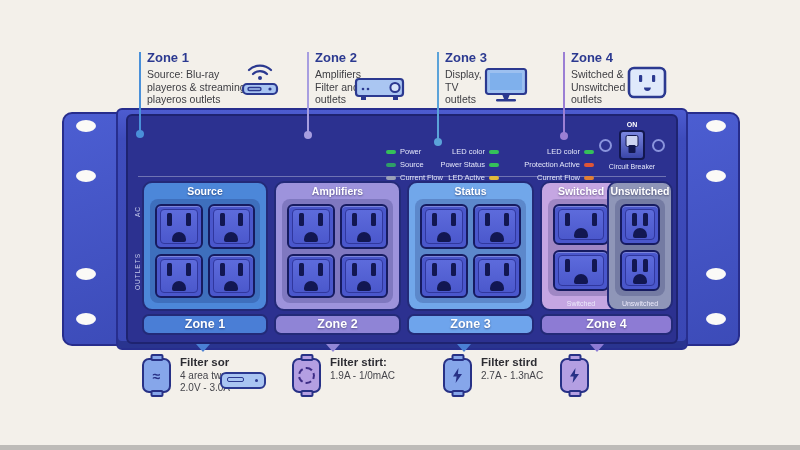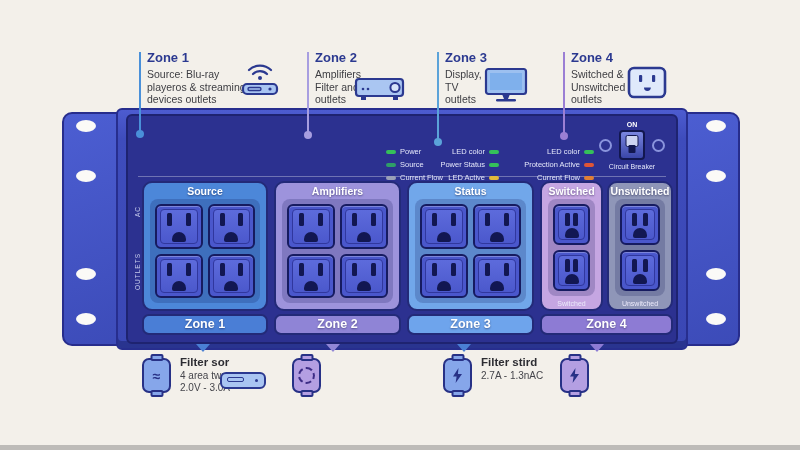--- a/index.html
+++ b/index.html
@@ -73,21 +73,21 @@
 </style>
 </head>
 <body>
 
 <div class="stage">
 
   <div class="callout" style="left:147px">
     <div class="callout-title">Zone 1</div>
     <div class="callout-line">Source: Blu-ray</div>
     <div class="callout-line">playeros &amp; streaming</div>
-    <div class="callout-line">devices outlets</div>
+    <div class="callout-line">playeros outlets</div>
   </div>
   <div class="callout" style="left:315px">
     <div class="callout-title">Zone 2</div>
     <div class="callout-line">Amplifiers</div>
     <div class="callout-line">Filter and</div>
     <div class="callout-line">outlets</div>
   </div>
   <div class="callout" style="left:445px">
     <div class="callout-title">Zone 3</div>
     <div class="callout-line">Display,</div>
@@ -289,21 +289,21 @@
             </div>
           <div class="outlet">
               <i class="sl"></i>
               <i class="sr"></i>
               <i class="gr"></i>
             </div>
         </div>
       </div>
       <div class="zone-bar" style="left: 279px; width: 127px; background: rgb(110, 164, 236);">Zone 3</div>
 
-      <div class="zone-panel" style="left: 412px; width: 63px; background: rgb(197, 166, 226);">
+      <div class="zone-panel" style="left: 412px; width: 82px; background: rgb(197, 166, 226);">
         <div class="zone-title">Switched</div>
         <div class="zone-outlets single">
           <div class="outlet">
               <i class="sl"></i>
               <i class="sr"></i>
               <i class="gr"></i>
             </div>
           <div class="outlet">
               <i class="sl"></i>
               <i class="sr"></i>
@@ -359,20 +359,24 @@
       <div class="spec-line">4 area twn,</div>
       <div class="spec-line">2.0V - 3.0A</div>
     </div>
   </div>
   <div class="disc-player"></div>
 
   <div class="spec" style="left:292px">
     <div class="spec-icon" style="background: rgb(180, 159, 226);">
         <span class="dashed-circle"></span>
       </div>
+    <div class="spec-text">
+      <div class="spec-title">Filter stirt:</div>
+      <div class="spec-line">1.9A - 1/0mAC</div>
+    </div>
   </div>
 
   <div class="spec" style="left:443px">
     <div class="spec-icon" style="background: rgb(134, 166, 234);">
       <svg width="11" height="15" viewBox="0 0 11 15">
           <path d="M6.5 0 L1 8.5 L4.6 8.5 L3.6 15 L10 6 L5.9 6 Z" fill="#273186"></path>
         </svg>
     </div>
     <div class="spec-text">
       <div class="spec-title">Filter stird</div>

